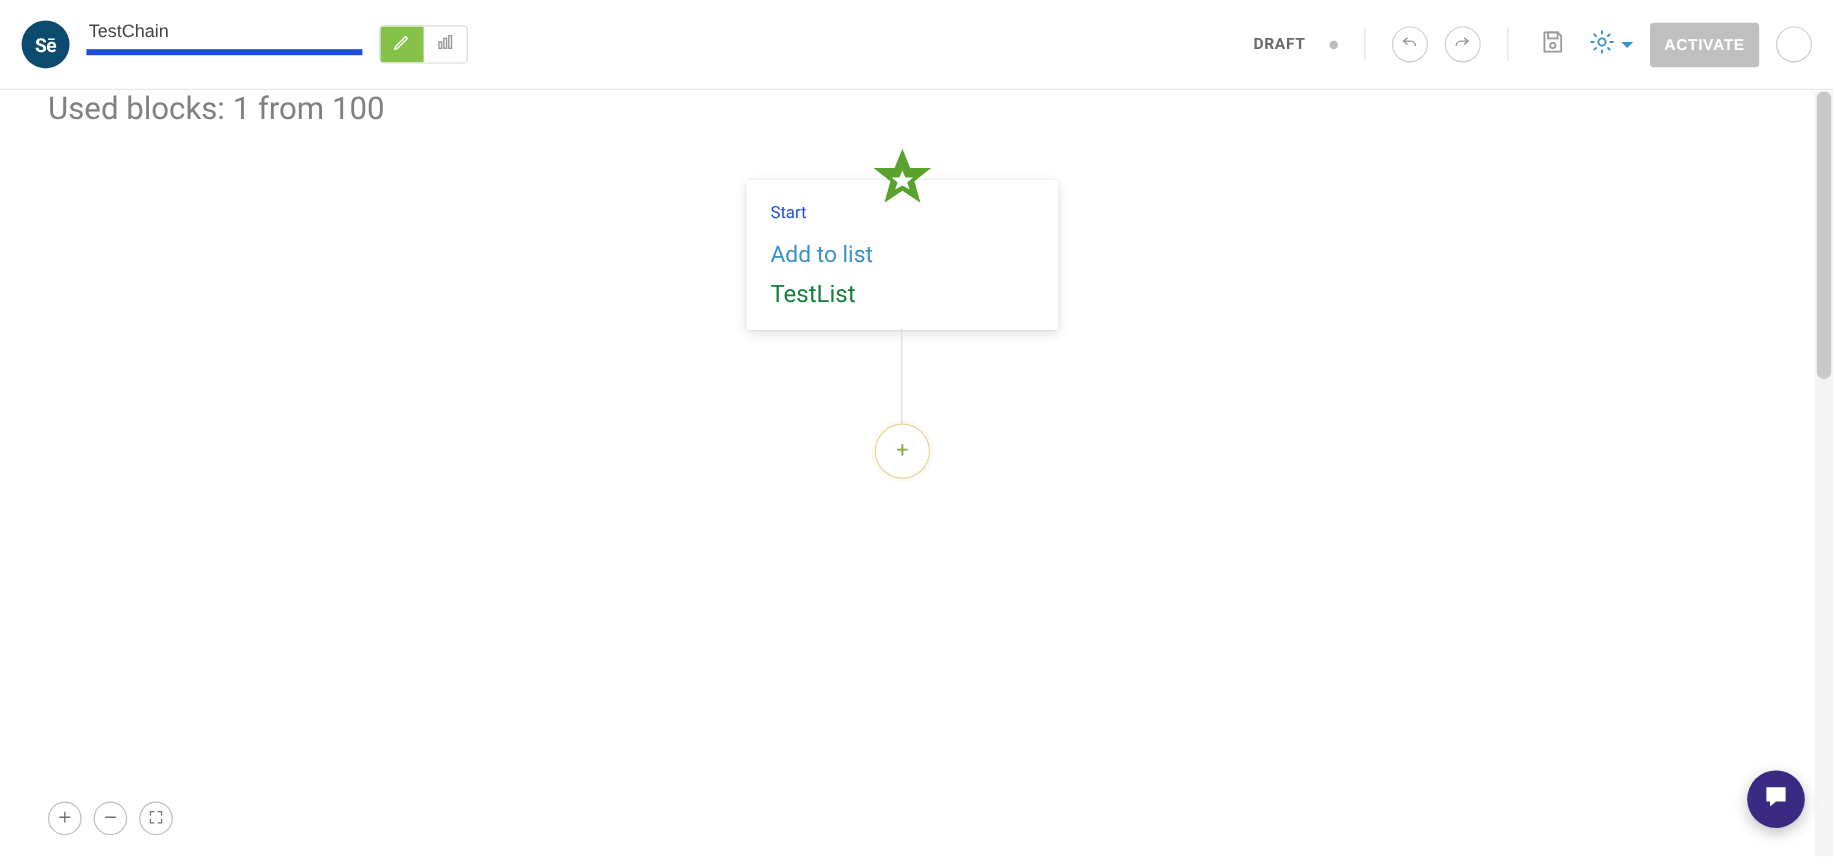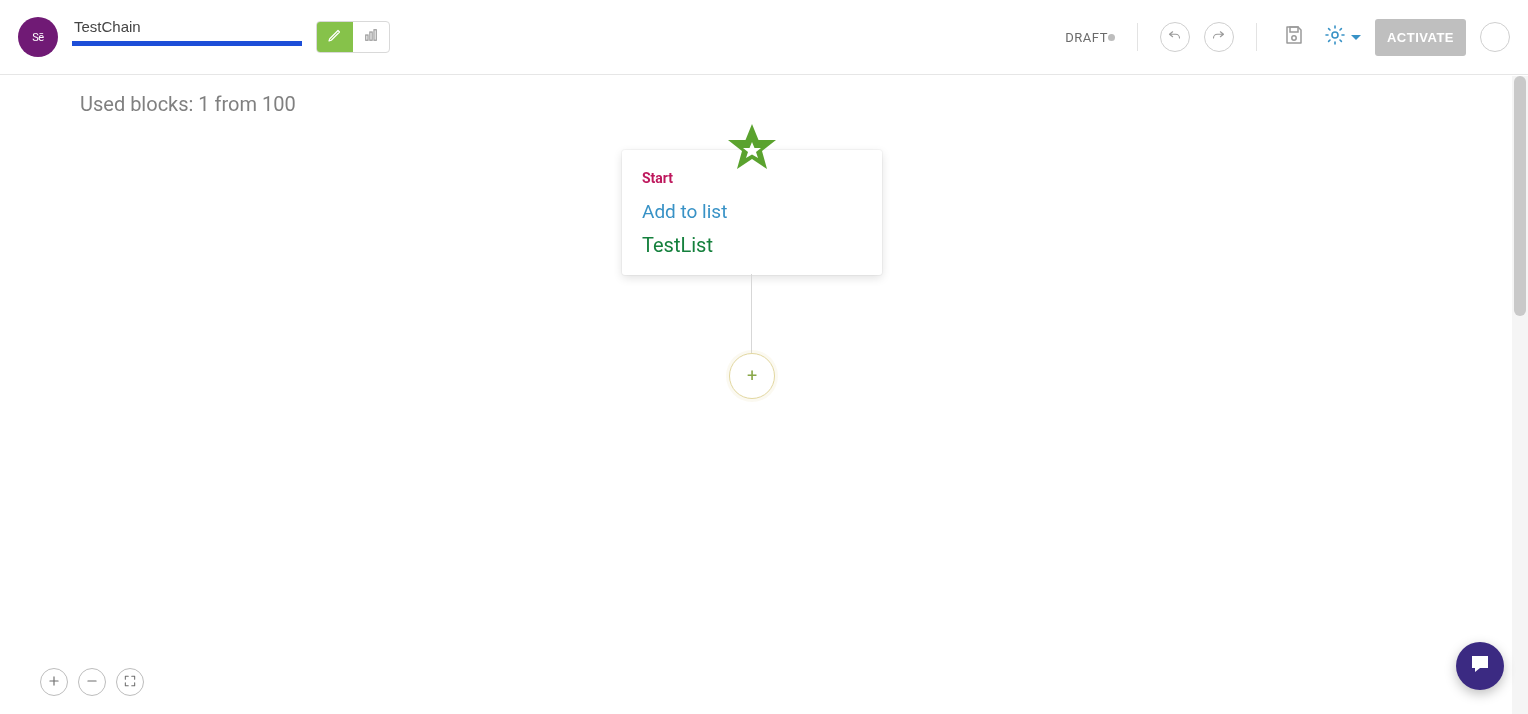--- a/index.html
+++ b/index.html
@@ -10,23 +10,23 @@
   .header {
     height: 75px;
     border-bottom: 1px solid #e6e6e6;
     display: flex;
     align-items: center;
     padding: 0 18px;
     gap: 14px;
   }
   .logo {
     width: 40px; height: 40px; border-radius: 50%;
-    background: #701a75; color: #fff;
+    background: #0c4a6e; color: #fff;
     display: flex; align-items: center; justify-content: center;
-    font-weight: 400; font-size: 11px; letter-spacing: -0.5px;
+    font-weight: 700; font-size: 16px; letter-spacing: -0.5px;
     flex: 0 0 auto;
   }
   .title-input-wrap { flex: 0 0 auto; width: 230px; position: relative; top: -8px;}
   .title-input {
     width: 100%;
     border: none;
     border-bottom: 5px solid #1d4ed8;
     font-size: 15px;
     padding: 6px 2px;
     outline: none;
@@ -43,21 +43,21 @@
   .mode-toggle .seg {
     width: 36px; display: flex; align-items: center; justify-content: center;
     cursor: pointer;
   }
   .mode-toggle .seg.active { background: #86c24a; }
   .mode-toggle .seg.active svg path, .mode-toggle .seg.active svg rect { stroke: #fff; }
   .mode-toggle .seg svg { width: 18px; height: 18px; }
 
   .spacer { flex: 1 1 auto; }
 
-  .status { display: flex; align-items: center; gap: 0; color: #6b6b6b; font-weight: 400; font-size: 13px; letter-spacing: 0.5px; }
+  .status { display: flex; align-items: center; gap: 20px; color: #6b6b6b; font-weight: 700; font-size: 13px; letter-spacing: 0.5px; }
   .status .dot { width: 7px; height: 7px; border-radius: 50%; background: #bdbdbd; }
 
   .vdiv { width: 1px; height: 28px; background: #e3e3e3; margin: 0 8px; }
 
   .icon-btn {
     width: 30px; height: 30px; border-radius: 50%;
     border: 1.5px solid #cfcfcf; background: #fff;
     display: flex; align-items: center; justify-content: center;
     cursor: pointer; color: #9a9a9a;
   }
@@ -78,35 +78,35 @@
 
   .close-btn {
     width: 30px; height: 30px; border-radius: 50%;
     border: 1.5px solid #cfcfcf; background:#fff;
     display:flex; align-items:center; justify-content:center; cursor:pointer; color:#9a9a9a;
   }
 
   
   .canvas-wrap { position: absolute; top: 76px; left: 0; right: 0; bottom: 0; overflow: hidden; }
   .canvas { position: absolute; inset: 0; }
-  .used-blocks { position:absolute; left: 40px; top: 16px; font-size: 20px; color: #808080; margin-left: 40px; }
+  .used-blocks { position:absolute; left: 40px; top: 0; font-size: 26px; color: #808080; }
 
   .scrollbar { position:absolute; top:0; right:0; width:16px; bottom:0; background:#f5f5f5;}
   .scrollbar .thumb { position:absolute; left:2px; right:2px; top:0; height:240px; background:#c9c9c9; border-radius:6px;}
 
   .node {
     position: absolute;
     left: 622px; top: 74px;
     width: 260px;
     background: #fff;
     border-radius: 3px;
     box-shadow: 0 3px 10px rgba(0,0,0,0.12), 0 0 0 1px rgba(0,0,0,0.03);
     padding: 20px 20px 18px 20px;
   }
-  .node .label { font-size: 14px; font-weight: 700; color: #be185d; margin-bottom: 14px;}
+  .node .label { font-size: 14px; font-weight: 400; color: #1d4ed8; margin-bottom: 14px;}
   .node .title { font-size: 19px; color: #3892c6; margin-bottom: 10px; }
   .node .sub { font-size: 20px; color: #15803d; }
 
   .star {
     position:absolute; left: 726px; top: 46px; width: 52px; height: 52px; z-index:2;
   }
 
   .connector {
     position:absolute; left: 751px; top: 198px; width: 1px; height: 80px; background: #d7d7d7;
   }

